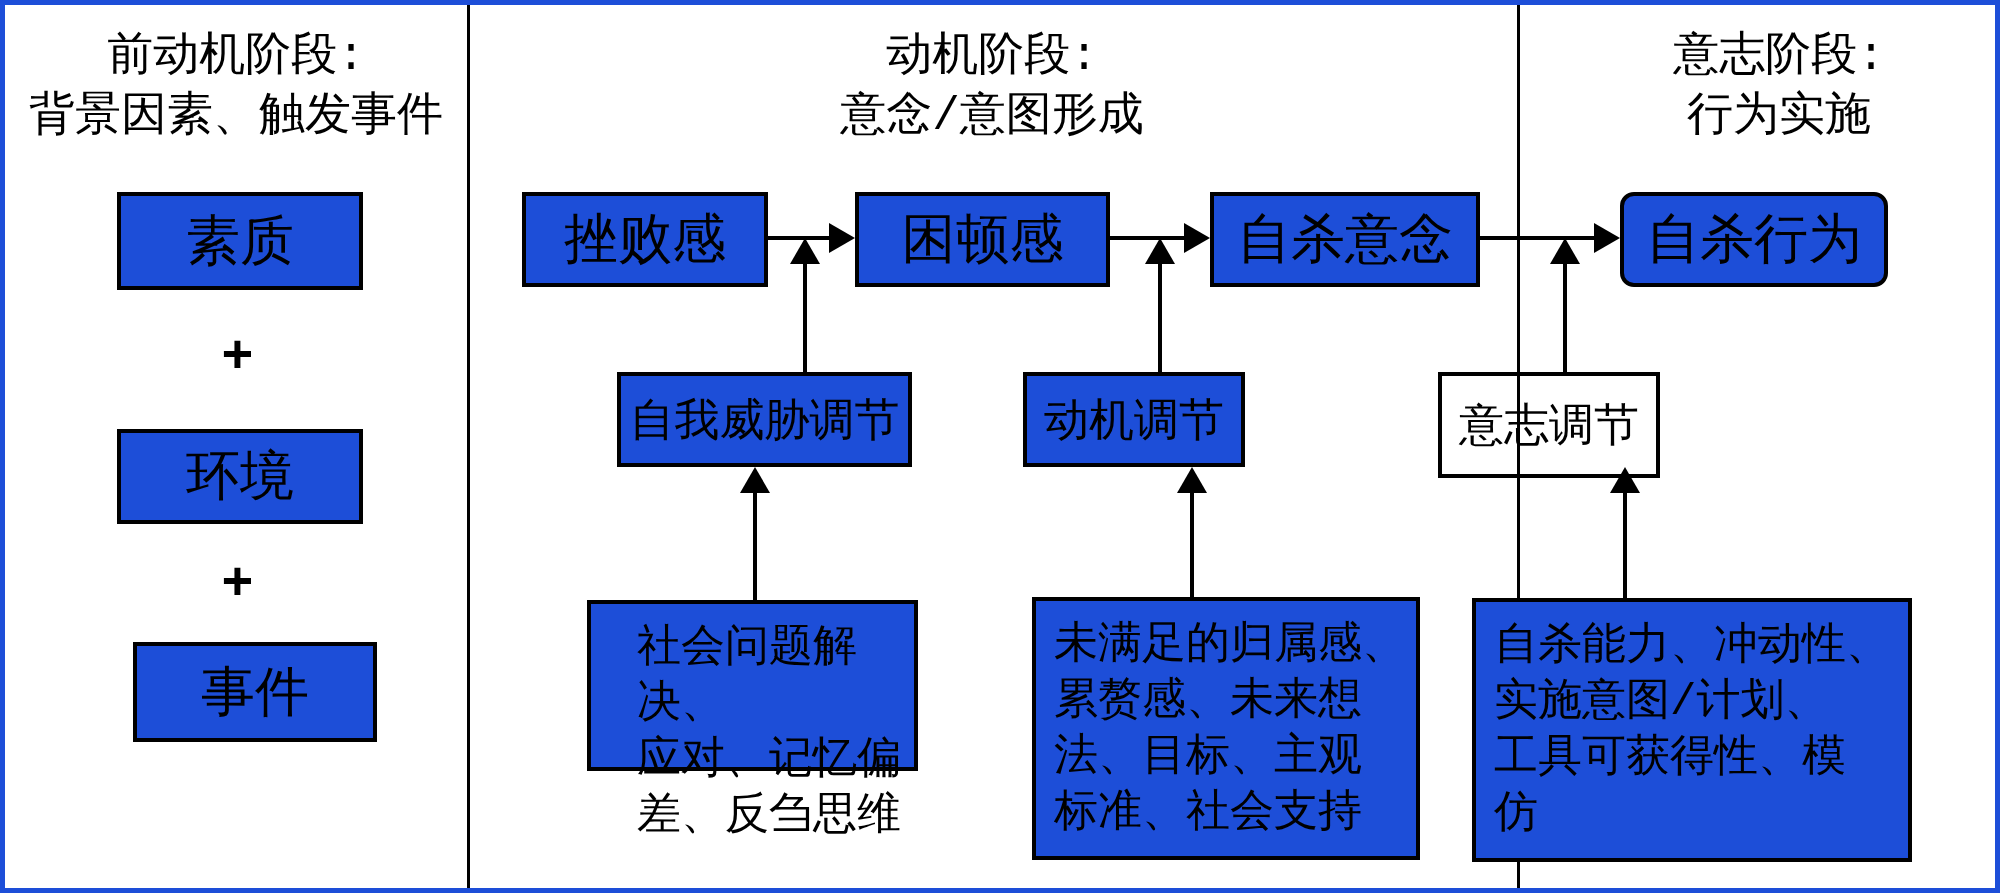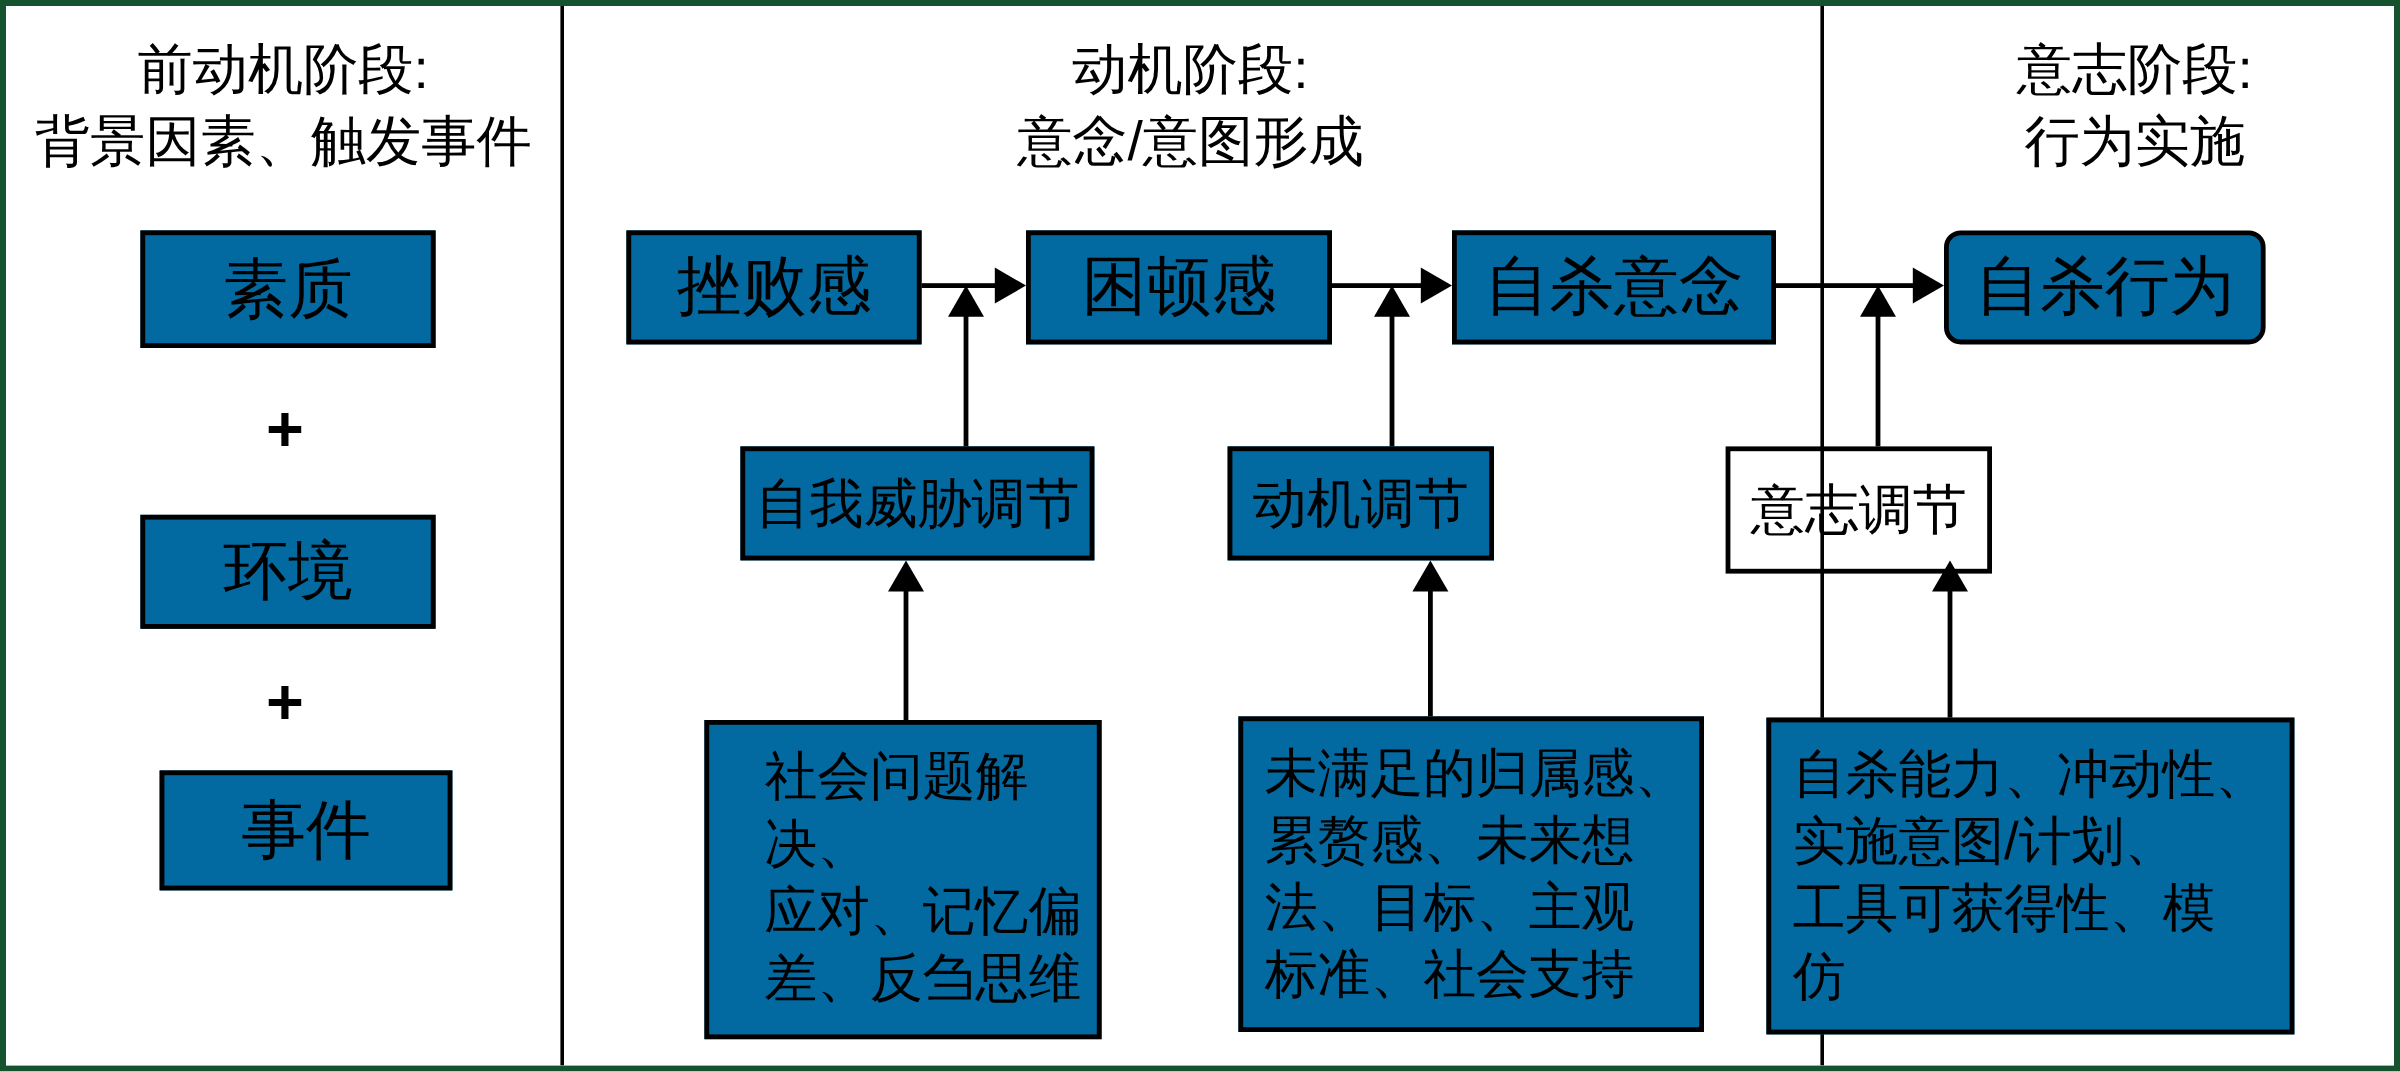--- a/index.html
+++ b/index.html
@@ -1,35 +1,35 @@
 <!DOCTYPE html>
 <html><head>
 <meta charset="utf-8">
 <style>
   html,body { margin:0; padding:0; background:#ffffff; }
   .canvas {
     position:relative;
     width:2000px; height:893px;
     background:#ffffff;
-    border:5px solid #14532d;
+    border:5px solid #1d4ed8;
     box-sizing:border-box;
-    font-family:Liberation Sans, sans-serif;
+    font-family:Liberation Mono, monospace;
     color:#000000;
     overflow:hidden;
   }
   .divider { position:absolute; top:0; width:3px; height:883px; background:#000000; }
   .phase-header {
     position:absolute; top:22px;
     font-size:46px; line-height:60px;
     text-align:center; white-space:pre-line;
   }
   .box {
     position:absolute;
     border:4px solid #000000;
-    background:#0369a1;
+    background:#1d4ed8;
     box-sizing:border-box;
     display:flex; align-items:center; justify-content:center;
     font-size:54px;
     text-align:center;
   }
   .box.transparent { background:transparent; }
   .mod { font-size:45px; }
   .factor {
     align-items:flex-start; justify-content:flex-start;
     text-align:left; white-space:pre-line;
@@ -94,21 +94,21 @@
 
   <div class="vline" style="left:798px; top:255px; height:112px;"></div>
   <div class="arr-u" style="left:785px; top:233px;"></div>
 
   <div class="vline" style="left:1153px; top:255px; height:112px;"></div>
   <div class="arr-u" style="left:1140px; top:233px;"></div>
 
   <div class="vline" style="left:1558px; top:255px; height:112px;"></div>
   <div class="arr-u" style="left:1545px; top:233px;"></div>
 
-  <div class="box factor" style="left:582px; top:595px; width:331px; height:266px;padding-left:46px;">社会问题解决、
+  <div class="box factor" style="left:582px; top:595px; width:331px; height:171px;padding-left:46px;">社会问题解决、
 应对、记忆偏
 差、反刍思维</div>
   <div class="box factor" style="left:1027px; top:592px; width:388px; height:263px;">未满足的归属感、
 累赘感、未来想
 法、目标、主观
 标准、社会支持</div>
   <div class="box factor" style="left:1467px; top:593px; width:440px; height:264px;">自杀能力、冲动性、
 实施意图/计划、
 工具可获得性、模
 仿</div>

